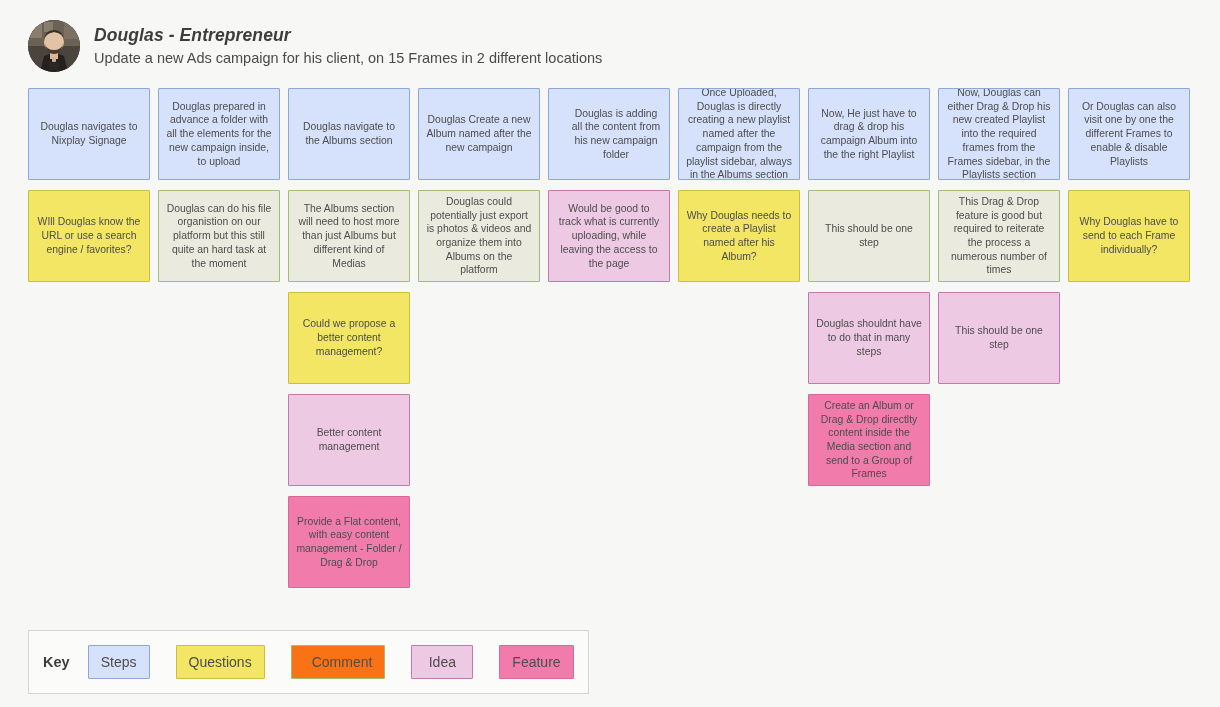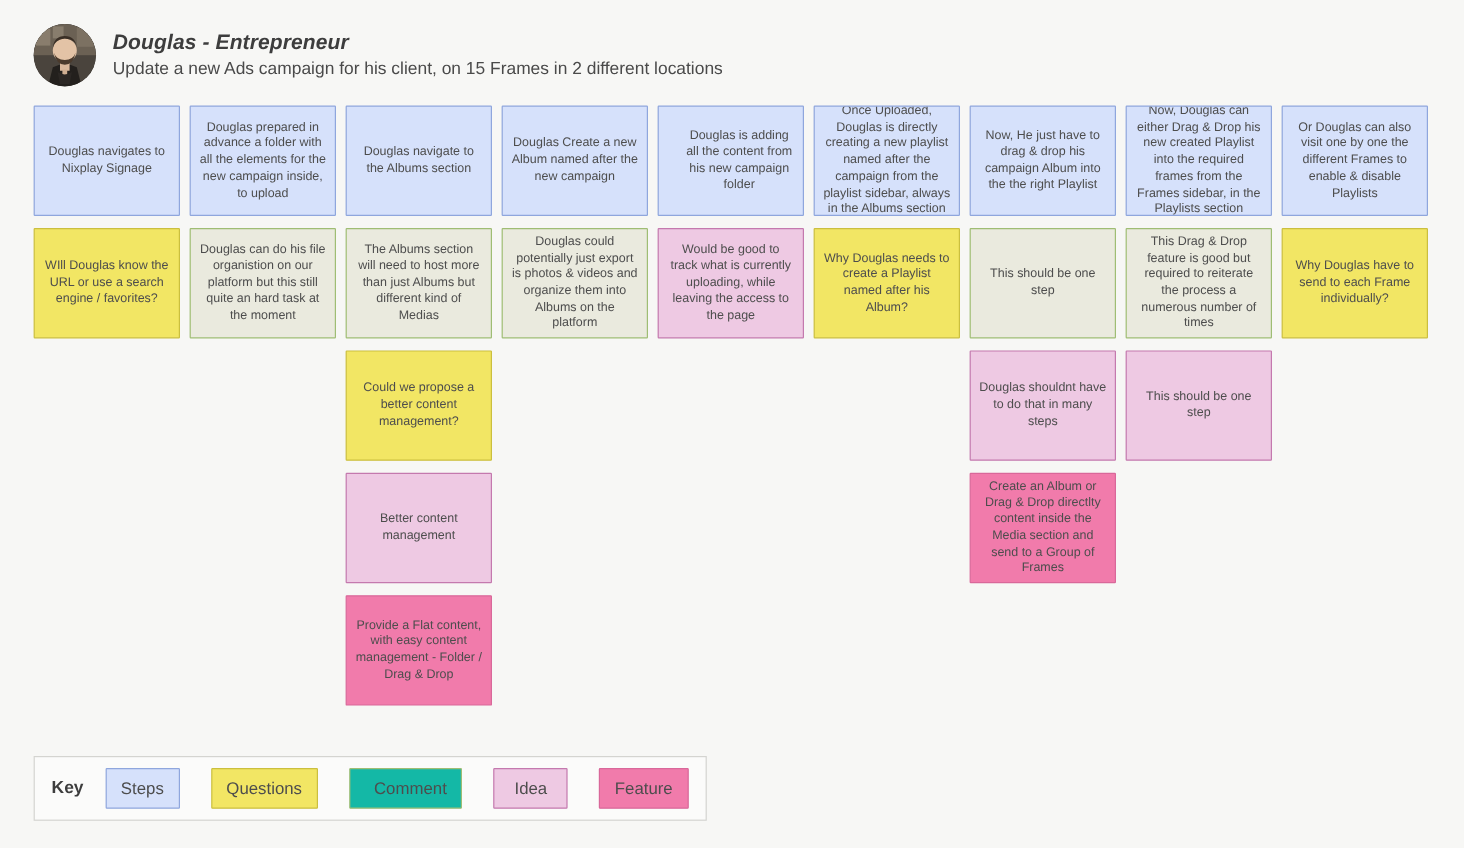--- a/index.html
+++ b/index.html
@@ -92,21 +92,21 @@
   .card.question { background: #f2e664; border-color: #cbbf3e; }
   .card.comment  { background: #eaeade; border-color: #9fbd74; }
   .card.idea     { background: #eec9e3; border-color: #c479ae; }
   .card.feature  { background: #f17bab; border-color: #d9689a; }
 
   
   .key {
     position: absolute;
     left: 28px;
     top: 630px;
-    height: 54px;
+    height: 64px;
     background: #fbfbfa;
     border: 1px solid #d4d4d0;
     display: flex;
     align-items: center;
     padding: 0 14px;
     gap: 14px;
   }
   .key-label {
     font-size: 14.5px;
     font-weight: bold;
@@ -120,21 +120,21 @@
     display: flex;
     align-items: center;
     justify-content: center;
     font-size: 14px;
     color: #4d4d4d;
     padding: 0 12px;
     border-radius: 1px;
   }
   .key-swatch.steps    { background: #d6e1fb; border-color: #8fa6dd; }
   .key-swatch.question { background: #f2e664; border-color: #cbbf3e; }
-  .key-swatch.comment  { background: #14b8a6; border-color: #9fbd74; padding-left: 20px; }
+  .key-swatch.comment  { background: #f97316; border-color: #9fbd74; padding-left: 20px; }
   .key-swatch.idea     { background: #eec9e3; border-color: #c479ae; }
   .key-swatch.feature  { background: #f17bab; border-color: #d9689a; }
 </style>
 </head>
 <body>
 
 <div class="page">
 
   <div class="header">
     <div class="avatar">

